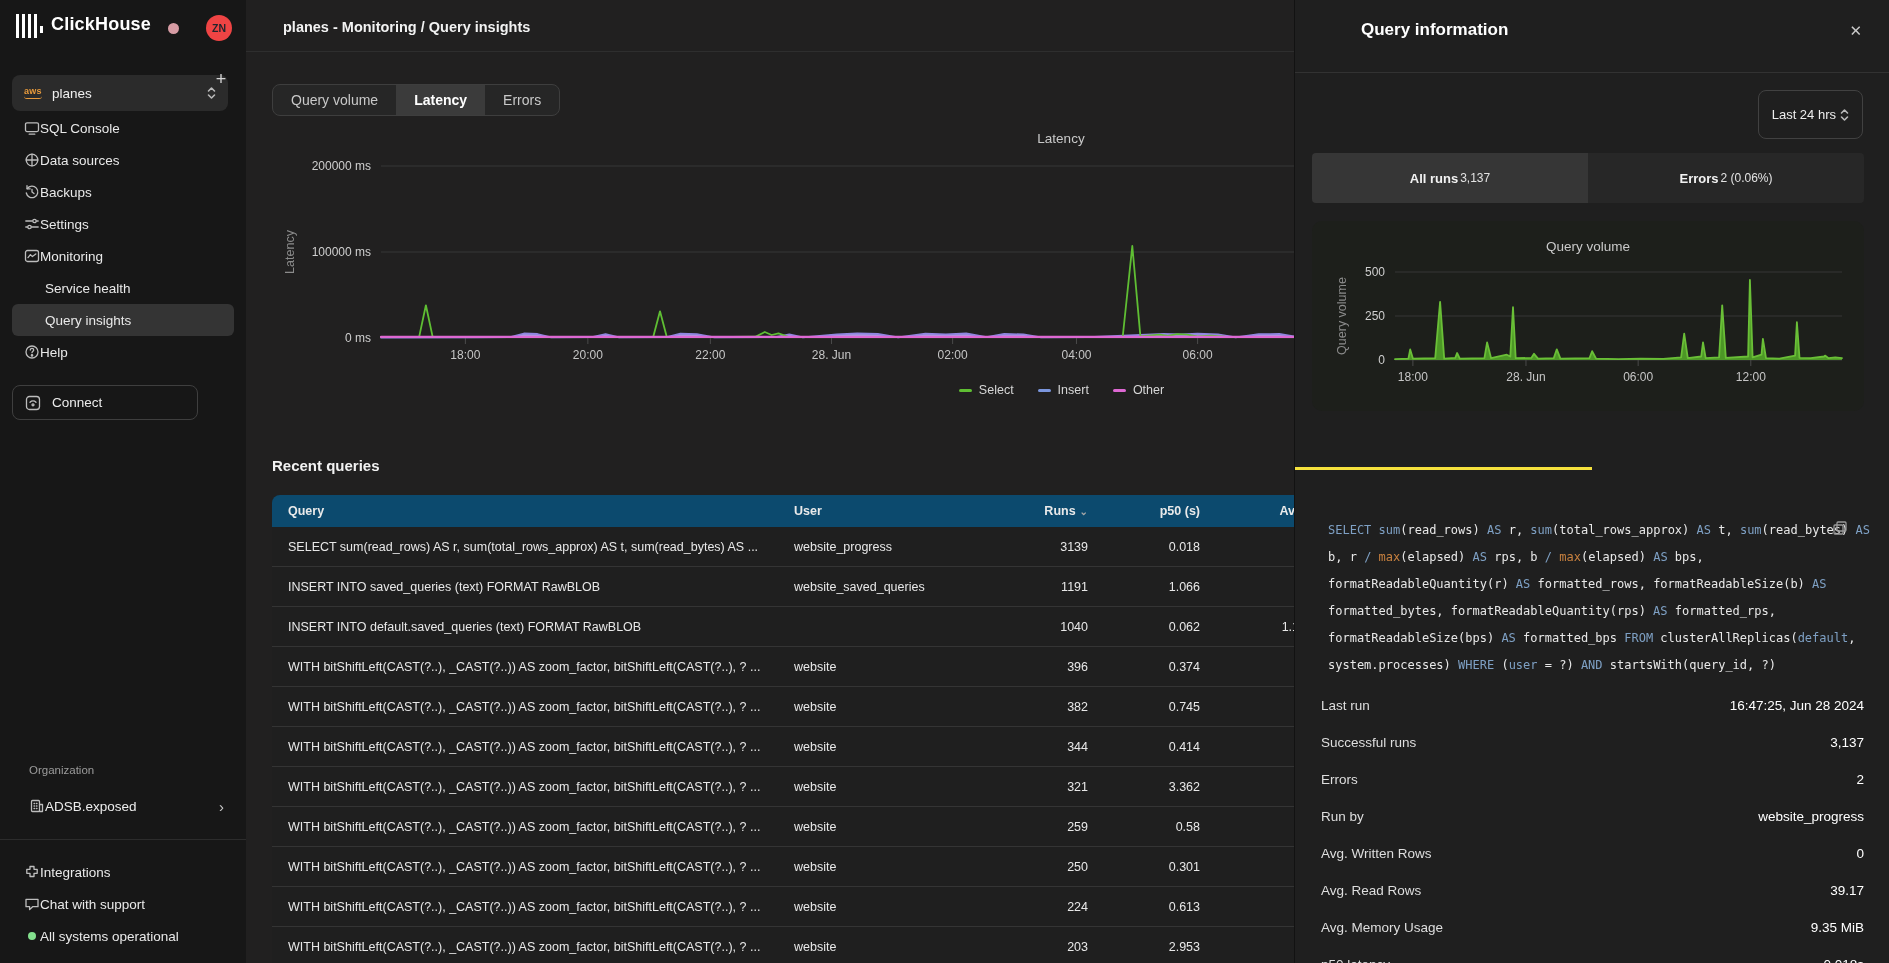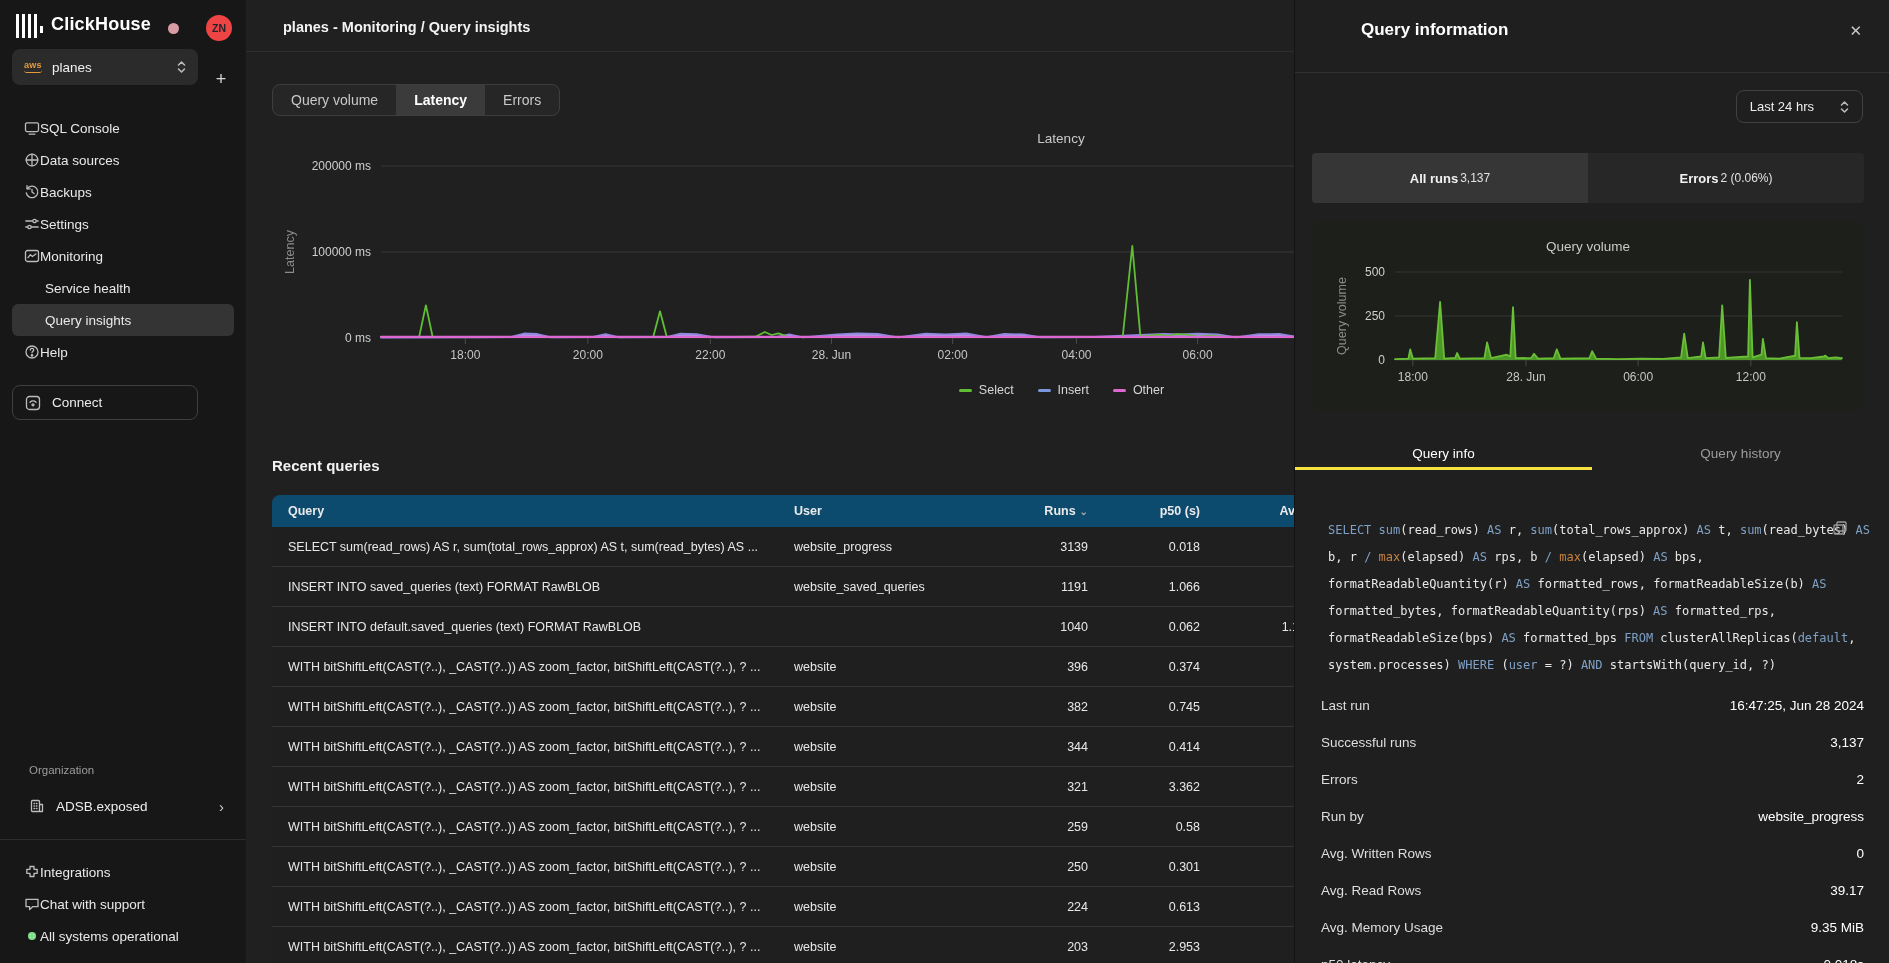--- a/index.html
+++ b/index.html
@@ -8,39 +8,39 @@
   
   #sidebar { position:absolute; left:0; top:0; width:246px; height:963px; background:#171717; z-index:20; }
   #logo-row { position:absolute; left:16px; top:14px; height:28px; display:flex; gap:8px; }
   .logo-bars { display:flex; align-items:center; gap:3px; height:24px; }
   .logo-bars i { display:block; width:3px; height:24px; background:#fff; }
   .logo-bars i.short { height:7px; align-self:center; margin-top:6px; }
   #logo-text { font-size:18px; font-weight:700; color:#fff; letter-spacing:.2px; }
   #health-dot { position:absolute; left:168px; top:23px; width:11px; height:11px; border-radius:50%; background:#d79ca4; }
   #avatar { position:absolute; left:206px; top:15px; width:26px; height:26px; border-radius:50%; background:#ef4444; color:#20252c; font-size:10.5px; font-weight:700; display:flex; align-items:center; justify-content:center; }
 
-  #svc-select { position:absolute; left:12px; top:49px; width:186px; height:36px; background:#2b2b2b; border-radius:8px; display:flex; align-items:center; padding:0 12px; gap:10px; cursor:pointer; }
+  #svc-select { position:absolute; left:12px; top:75px; width:216px; height:36px; background:#2b2b2b; border-radius:8px; display:flex; align-items:center; padding:0 12px; gap:10px; cursor:pointer; }
   .aws-badge { color:#e79a3c; font-size:9px; font-weight:700; letter-spacing:.3px; line-height:8px; }
   .aws-badge .smile { display:block; height:3px; border-bottom:1.4px solid #e79a3c; border-radius:0 0 7px 7px; margin-top:1px; }
   #svc-name { font-size:13.5px; color:#f0f0f0; flex:1; }
   .updown { width:9px; height:14px; }
   .updown path { stroke:#b9b9b9; stroke-width:1.6; fill:none; stroke-linecap:round; stroke-linejoin:round; }
   #add-service { position:absolute; left:210px; top:68px; width:22px; height:22px; color:#d5d5d5; font-size:18px; line-height:22px; text-align:center; cursor:pointer; }
 
   #nav-list { position:absolute; left:12px; top:112px; width:222px; }
   .nav-item { height:32px; display:flex; align-items:center; padding:0 10px 0 12px; border-radius:6px; font-size:13.5px; color:#e9e9e9; cursor:pointer; }
   .nav-item.sub { padding-left:33px; }
   .nav-item.active { background:#343434; }
   .ic { width:16px; height:16px; flex:0 0 16px; }
   .ic path, .ic rect, .ic circle { stroke:#bdbdbd; stroke-width:1.3; fill:none; stroke-linecap:round; stroke-linejoin:round; }
 
   #connect-btn { position:absolute; left:12px; top:385px; width:186px; height:35px; border:1px solid #3f3f3f; border-radius:8px; display:flex; align-items:center; gap:11px; padding:0 12px; font-size:13.5px; cursor:pointer; }
 
   #org-label { position:absolute; left:29px; top:764px; font-size:11.5px; color:#9b9b9b; }
-  #org-row { position:absolute; left:12px; top:790px; width:222px; height:32px; display:flex; align-items:center; gap:11px; padding:0 10px 0 17px; font-size:13.5px; cursor:pointer; }
+  #org-row { position:absolute; left:12px; top:790px; width:222px; height:32px; display:flex; align-items:center; padding:0 10px 0 17px; font-size:13.5px; cursor:pointer; }
   #org-row .chev-r { margin-left:auto; color:#c9c9c9; font-size:15px; }
   #side-divider { position:absolute; left:0; top:839px; width:246px; height:1px; background:#2c2c2c; }
   #footer-list { position:absolute; left:12px; top:856px; width:222px; }
   .dot-ic { width:8px; height:8px; border-radius:50%; background:#83e08d; margin:0 4px; flex:0 0 8px; }
 
   
   #topbar { position:absolute; left:246px; top:0; right:0; height:52px; border-bottom:1px solid #2e2e2e; z-index:1; }
   #page-title { position:absolute; left:37px; top:19px; font-size:14.5px; font-weight:700; color:#f2f2f2; }
 
   #main-tabs { position:absolute; left:272px; top:84px; height:32px; display:flex; border:1px solid #3e3e3e; border-radius:8px; overflow:hidden; background:#262626; z-index:1; }
@@ -58,21 +58,21 @@
   .t-row { display:grid; grid-template-columns:506px 240px 72px 112px 106px; height:40px; align-items:center; font-size:12.5px; color:#e8e8e8; border-bottom:1px solid #343434; background:#1f1f1f; cursor:pointer; }
   .t-cell { padding:0 0 0 16px; white-space:nowrap; overflow:hidden; }
   .al-r { text-align:right; padding:0 2px 0 0; }
   .caret { font-size:10px; color:#a9a9a9; margin-left:4px; }
 
   
   #qpanel { position:absolute; right:0; top:0; width:595px; height:963px; background:#1f1f1f; border-left:1px solid #121212; z-index:10; }
   #panel-title { position:absolute; left:26px; top:20px; font-size:17px; font-weight:700; color:#fff;margin-left:40px; }
   #panel-close { position:absolute; right:27px; top:22px; font-size:15px; color:#c9c9c9; cursor:pointer; }
   #panel-divider { position:absolute; left:0; top:72px; width:100%; height:1px; background:#323232; }
-  #range-select { position:absolute; right:26px; top:90px; height:33px; border:1px solid #414141; border-radius:8px; display:flex; align-items:center; gap:26px; padding:0 13px; font-size:13px; color:#ededed; cursor:pointer; }
+  #range-select { position:absolute; right:26px; top:90px; height:49px; border:1px solid #414141; border-radius:8px; display:flex; align-items:center; gap:4px; padding:0 13px; font-size:13px; color:#ededed; cursor:pointer; }
 
   #segments { position:absolute; left:17px; top:153px; width:552px; height:50px; display:flex; border-radius:4px; overflow:hidden; }
   .seg { flex:1; display:flex; align-items:center; justify-content:center; gap:2px; cursor:pointer; }
   .seg .s-l { font-size:13px; font-weight:700; color:#f2f2f2; }
   .seg .s-v { font-size:12px; color:#e3e3e3; }
   .seg.on { background:#363636; }
   .seg.off { background:#272727; }
 
   #vol-card { position:absolute; left:17px; top:221px; width:552px; height:190px; background:#1d1f1b; border-radius:10px; }
 
@@ -385,24 +385,20 @@
         <text x="326.168" y="160" text-anchor="middle" font-size="12" fill="#c6c6c6">06:00</text>
         <line x1="438.812" y1="139" x2="438.812" y2="145" stroke="#4a4a4a" stroke-width="1"></line>
         <text x="438.812" y="160" text-anchor="middle" font-size="12" fill="#c6c6c6">12:00</text>
         <text x="276" y="30" text-anchor="middle" font-size="13.5" fill="#c9c9c9">Query volume</text>
         <text x="34" y="95" text-anchor="middle" font-size="12.5" fill="#8b8b8b" transform="rotate(-90 34 95)">Query volume</text>
         <path d="M83,139 L83.0,138.1 L96.4,137.6 L98.2,128.4 L100.9,137.6 L123.2,137.2 L128.1,80.9 L132.2,137.6 L143.3,136.9 L145.1,132.0 L147.8,137.6 L172.4,137.2 L175.1,121.4 L179.1,137.2 L190.3,134.6 L194.8,133.7 L198.3,135.5 L201.0,86.2 L203.7,137.2 L219.3,136.9 L222.0,132.8 L226.0,137.6 L241.7,137.2 L244.8,128.4 L248.4,137.6 L277.4,137.2 L280.1,130.2 L284.1,137.6 L306.5,138.1 L328.9,137.6 L351.2,137.9 L369.1,136.4 L372.2,112.6 L375.8,137.2 L389.2,135.5 L391.0,121.4 L393.7,137.2 L407.1,136.4 L410.2,84.4 L413.8,136.9 L436.1,135.5 L437.9,58.9 L440.6,136.4 L449.5,133.7 L450.9,117.9 L454.0,137.2 L467.4,137.6 L483.1,134.6 L484.9,101.2 L487.5,136.9 L498.7,137.2 L512.1,135.5 L513.0,134.6 L516.6,137.2 L523.3,136.4 L530.0,137.2 L530,139 Z" fill="#4f9e27" fill-opacity="0.95" stroke="none"></path>
         <path d="M83.0,138.1 L96.4,137.6 L98.2,128.4 L100.9,137.6 L123.2,137.2 L128.1,80.9 L132.2,137.6 L143.3,136.9 L145.1,132.0 L147.8,137.6 L172.4,137.2 L175.1,121.4 L179.1,137.2 L190.3,134.6 L194.8,133.7 L198.3,135.5 L201.0,86.2 L203.7,137.2 L219.3,136.9 L222.0,132.8 L226.0,137.6 L241.7,137.2 L244.8,128.4 L248.4,137.6 L277.4,137.2 L280.1,130.2 L284.1,137.6 L306.5,138.1 L328.9,137.6 L351.2,137.9 L369.1,136.4 L372.2,112.6 L375.8,137.2 L389.2,135.5 L391.0,121.4 L393.7,137.2 L407.1,136.4 L410.2,84.4 L413.8,136.9 L436.1,135.5 L437.9,58.9 L440.6,136.4 L449.5,133.7 L450.9,117.9 L454.0,137.2 L467.4,137.6 L483.1,134.6 L484.9,101.2 L487.5,136.9 L498.7,137.2 L512.1,135.5 L513.0,134.6 L516.6,137.2 L523.3,136.4 L530.0,137.2" fill="none" stroke="#6abf37" stroke-width="1.8" stroke-linejoin="round" stroke-linecap="round"></path>
       </svg>
   </div>
 
-  <div id="panel-tabs">
-      <div class="ptab active">Query info</div>
-      <div class="ptab">Query history</div>
-    </div>
   <div id="ptab-underline"></div>
 
   <div id="sql-block"><span class="tok-b">SELECT </span><span class="tok-b">sum</span><span class="tok-w">(read_rows) </span><span class="tok-b">AS </span><span class="tok-w">r, </span><span class="tok-b">sum</span><span class="tok-w">(total_rows_approx) </span><span class="tok-b">AS </span><span class="tok-w">t, </span><span class="tok-b">sum</span><span class="tok-w">(read_bytes) </span><span class="tok-b">AS </span><span class="tok-w">b, r </span><span class="tok-b">/ </span><span class="tok-o">max</span><span class="tok-w">(elapsed) </span><span class="tok-b">AS </span><span class="tok-w">rps, b </span><span class="tok-b">/ </span><span class="tok-o">max</span><span class="tok-w">(elapsed) </span><span class="tok-b">AS </span><span class="tok-w">bps, formatReadableQuantity(r) </span><span class="tok-b">AS </span><span class="tok-w">formatted_rows, formatReadableSize(b) </span><span class="tok-b">AS </span><span class="tok-w">formatted_bytes, formatReadableQuantity(rps) </span><span class="tok-b">AS </span><span class="tok-w">formatted_rps, formatReadableSize(bps) </span><span class="tok-b">AS </span><span class="tok-w">formatted_bps </span><span class="tok-b">FROM </span><span class="tok-w">clusterAllReplicas(</span><span class="tok-b">default</span><span class="tok-w">, system.processes) </span><span class="tok-b">WHERE </span><span class="tok-w">(</span><span class="tok-b">user </span><span class="tok-w">= ?) </span><span class="tok-b">AND </span><span class="tok-w">startsWith(query_id, ?)</span></div>
   <svg id="copy-btn" viewBox="0 0 14 14">
       <rect x="4" y="1" width="9" height="9" rx="1"></rect>
       <rect x="1" y="4" width="9" height="9" rx="1"></rect>
     </svg>
 
   <div id="stats-list">
       <div class="stat-row">

